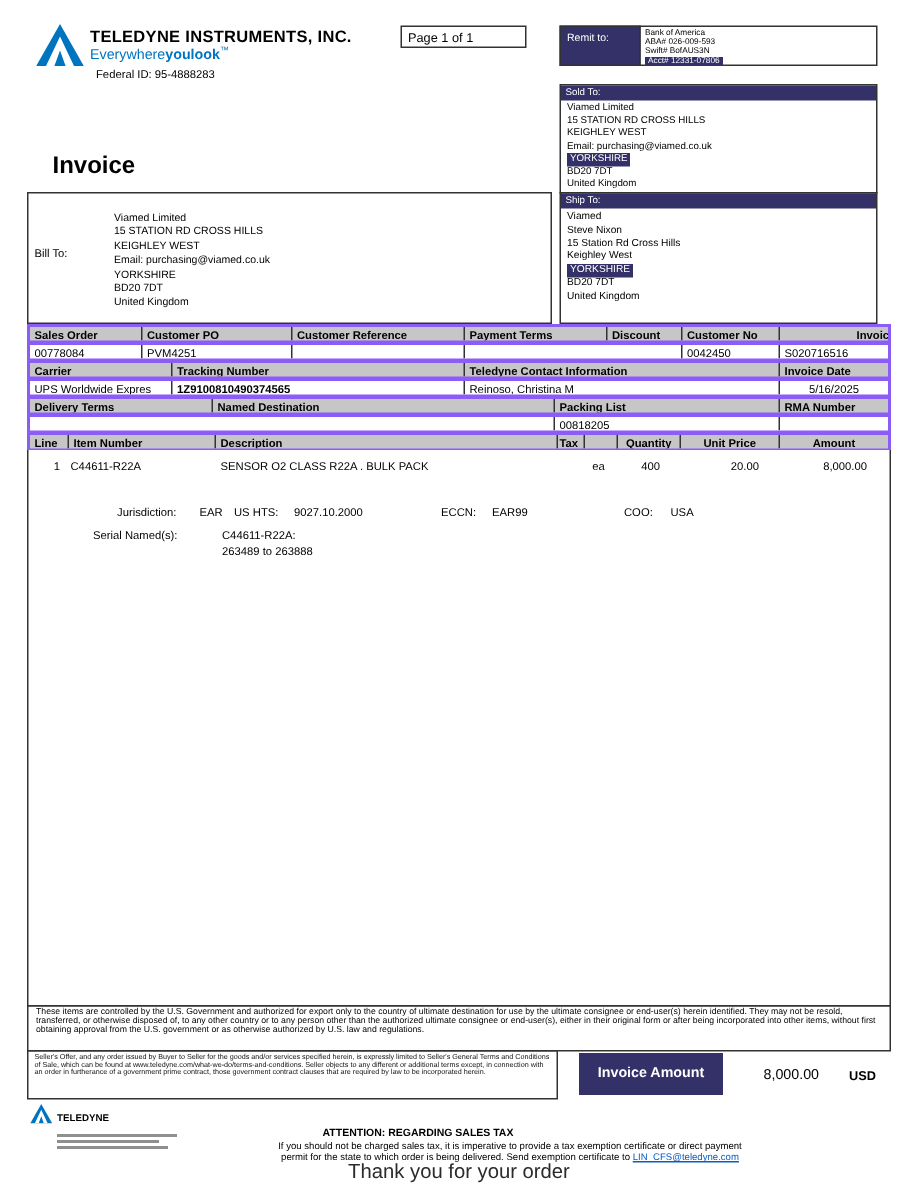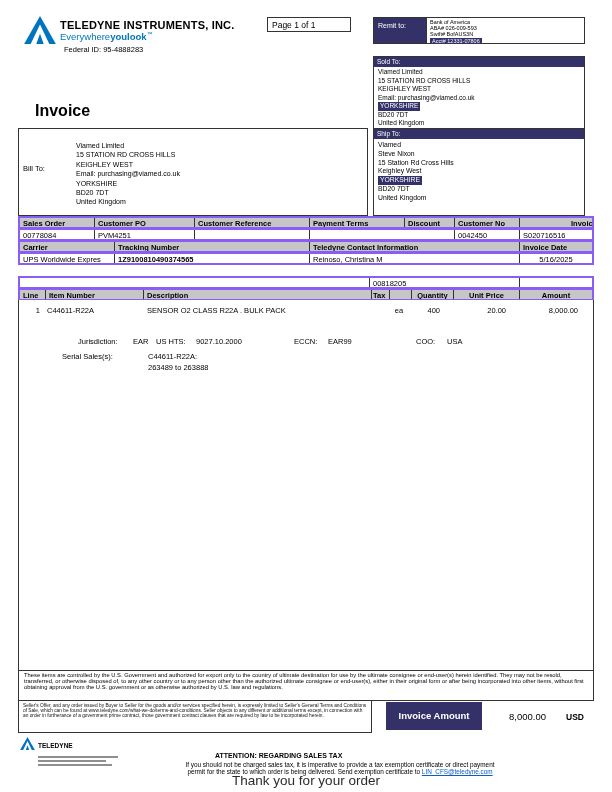--- a/index.html
+++ b/index.html
@@ -120,20 +120,26 @@
     <div class="tc" style="width:210px;">Teledyne Contact Information</div>
     <div class="tc" style="width:76px;">Invoice Date</div>
   </div>
   <div class="trow" style="top:252px;">
     <div class="tc" style="width:95px;">UPS Worldwide Expres</div>
     <div class="tc" style="width:195px;font-weight:bold;">1Z9100810490374565</div>
     <div class="tc" style="width:210px;">Reinoso, Christina M</div>
     <div class="tc c" style="width:76px;">5/16/2025</div>
   </div>
 
+  <div class="trow head" style="top:264px;">
+    <div class="tc" style="width:122px;">Delivery Terms</div>
+    <div class="tc" style="width:228px;">Named Destination</div>
+    <div class="tc" style="width:150px;">Packing List</div>
+    <div class="tc" style="width:76px;">RMA Number</div>
+  </div>
   <div class="trow" style="top:276px;">
     <div class="tc" style="width:122px;margin-top:16px;">FCA-CA</div>
     <div class="tc" style="width:228px;"></div>
     <div class="tc" style="width:150px;">00818205</div>
     <div class="tc" style="width:76px;"></div>
   </div>
 
   <div class="trow head" style="top:288px;">
     <div class="tc" style="width:26px;">Line</div>
     <div class="tc" style="width:98px;">Item Number</div>
@@ -157,21 +163,21 @@
   <span class="itxt r" style="left:518px; top:306px; width:60px;">8,000.00</span>
 
   <span class="itxt" style="left:78px; top:337px;">Jurisdiction:</span>
   <span class="itxt" style="left:133px; top:337px;">EAR</span>
   <span class="itxt" style="left:156px; top:337px;">US HTS:</span>
   <span class="itxt" style="left:196px; top:337px;">9027.10.2000</span>
   <span class="itxt" style="left:294px; top:337px;">ECCN:</span>
   <span class="itxt" style="left:328px; top:337px;">EAR99</span>
   <span class="itxt" style="left:416px; top:337px;">COO:</span>
   <span class="itxt" style="left:447px; top:337px;">USA</span>
-  <span class="itxt" style="left:62px; top:352px;">Serial Sales(s):</span>
+  <span class="itxt" style="left:62px; top:352px;">Serial Named(s):</span>
   <span class="itxt" style="left:148px; top:352px;">C44611-R22A:</span>
   <span class="itxt" style="left:148px; top:363px;">263489 to 263888</span>
 
   <div class="abs bx" style="left:18px; top:670px; width:576px; height:31px; padding:2px 5px;
        font-size:5.8px; line-height:5.9px;">These items are controlled by the U.S. Government and authorized for export only to the country of ultimate destination for use by the ultimate consignee or end-user(s) herein identified. They may not be resold, transferred, or otherwise disposed of, to any other country or to any person other than the authorized ultimate consignee or end-user(s), either in their original form or after being incorporated into other items, without first obtaining approval from the U.S. government or as otherwise authorized by U.S. law and regulations.</div>
 
   <div class="abs bx" style="left:18px; top:700px; width:354px; height:33px; padding:2px 4px;
        font-size:4.8px; line-height:5.2px; color:#111;">Seller's Offer, and any order issued by Buyer to Seller for the goods and/or services specified herein, is expressly limited to Seller's General Terms and Conditions of Sale, which can be found at www.teledyne.com/what-we-do/terms-and-conditions. Seller objects to any different or additional terms except, in connection with an order in furtherance of a government prime contract, those government contract clauses that are required by law to be incorporated herein.</div>
 
   <div class="abs navy b c" style="left:386px; top:702px; width:96px; height:28px; padding-top:8px; font-size:9.5px;">Invoice Amount</div>

